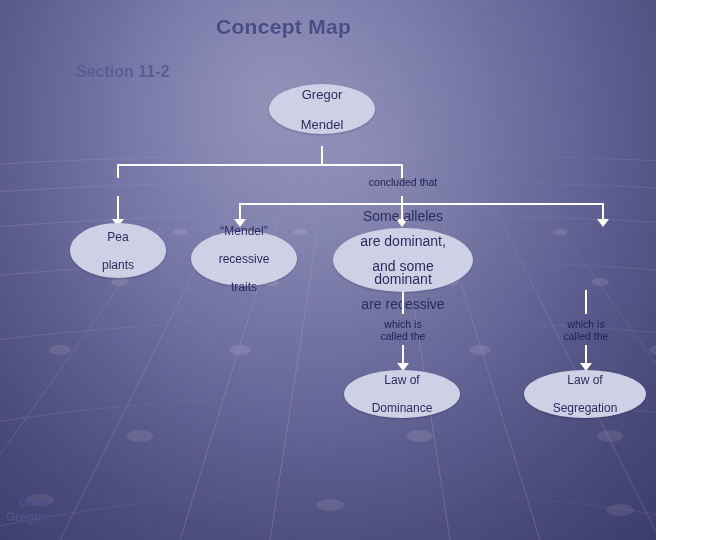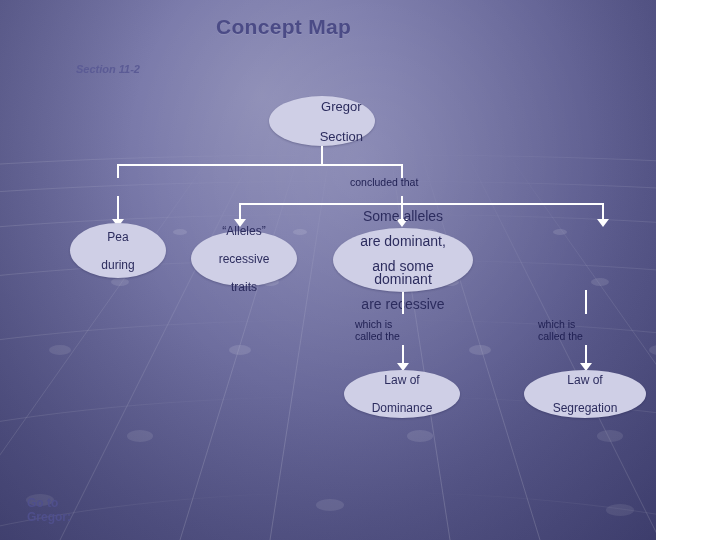--- a/index.html
+++ b/index.html
@@ -37,23 +37,22 @@
     position: absolute;
     color: #4b4b86;
     font-size: 21px;
     font-weight: bold;
     letter-spacing: 0.3px;
     text-shadow: 0 1px 0 rgba(255,255,255,0.10);
   }
   .sec {
     position: absolute;
     color: #5b5b95;
-    font-size: 11px;
+    font-size: 16px;
     font-weight: bold;
-    font-style: italic;
   }
   .goto {
     position: absolute;
     color: #4f4f8c;
     font-size: 12px;
     font-weight: bold;
     line-height: 14px;
   }
 
   
@@ -87,21 +86,21 @@
     width: 0; height: 0;
     border-left: 6px solid transparent;
     border-right: 6px solid transparent;
     border-top: 8px solid #ffffff;
   }
   .lbl {
     position: absolute;
     color: #1f1f52;
     font-size: 10.5px;
     line-height: 12px;
-    text-align: left;
+    text-align: center;
   }
   .lbl.left { text-align: left; }
 </style>
 </head>
 <body>
 
 <div id="stage">
 
   <svg id="grid" viewBox="0 0 720 540" preserveAspectRatio="none">
     <defs>
@@ -152,22 +151,22 @@
       <ellipse cx="40" cy="500" rx="14" ry="6"></ellipse>
       <ellipse cx="330" cy="505" rx="14" ry="6"></ellipse>
       <ellipse cx="620" cy="510" rx="14" ry="6"></ellipse>
     </g>
   </svg>
   <div id="vignette"></div>
 
   <div class="ttl" style="left:216px; top:15px;">Concept Map</div>
   <div class="sec" style="left:76px; top:63px;">Section 11-2</div>
 
-  <div class="node big" style="left:269px; top:96px; width:106px; height:50px;justify-content:flex-end;">
-    <span><span>Gregor</span><br><span>Section</span></span>
+  <div class="node big" style="left:269px; top:84px; width:106px; height:50px;">
+    <span><span>Gregor</span><br><span>Mendel</span></span>
   </div>
 
   <div class="ln" style="left:321px; top:146px; width:2px; height:19px;"></div>
   <div class="ln" style="left:117px; top:164px; width:286px; height:2px;"></div>
   <div class="ln" style="left:117px; top:164px; width:2px; height:14px;"></div>
   <div class="ln" style="left:401px; top:164px; width:2px; height:14px;"></div>
 
   <div class="lbl" style="left:350px; top:176px; width:106px;">
     <span>concluded that</span>
   </div>
@@ -178,25 +177,25 @@
   <div class="ln" style="left:401px; top:196px; width:2px; height:8px;"></div>
   <div class="ln" style="left:239px; top:203px; width:365px; height:2px;"></div>
   <div class="ln" style="left:239px; top:203px; width:2px; height:18px;"></div>
   <div class="arrow" style="left:234px; top:219px;"></div>
   <div class="ln" style="left:401px; top:203px; width:2px; height:18px;"></div>
   <div class="arrow" style="left:396px; top:219px;"></div>
   <div class="ln" style="left:602px; top:203px; width:2px; height:18px;"></div>
   <div class="arrow" style="left:597px; top:219px;"></div>
 
   <div class="node mid" style="left:70px; top:223px; width:96px; height:55px;">
-    <span><span>Pea</span><br><span>during</span></span>
+    <span><span>Pea</span><br><span>plants</span></span>
   </div>
 
   <div class="node mid" style="left:191px; top:231px; width:106px; height:55px;">
-    <span><span>“Alleles”</span><br><span>recessive</span><br><span>traits</span></span>
+    <span><span>“Mendel”</span><br><span>recessive</span><br><span>traits</span></span>
   </div>
 
   <div class="node sml" style="left:333px; top:228px; width:140px; height:64px;">
     <span><span>Some alleles</span><br><span>are dominant,</span><br><span>and some dominant</span><br><span>are recessive</span></span>
   </div>
 
 
   <div class="ln" style="left:402px; top:292px; width:2px; height:22px;"></div>
   <div class="lbl" style="left:355px; top:318px; width:96px;">
     <span>which is</span><br><span>called the</span>
@@ -212,18 +211,18 @@
   <div class="arrow" style="left:580px; top:363px;"></div>
 
   <div class="node mid" style="left:344px; top:370px; width:116px; height:48px;">
     <span><span>Law of</span><br><span>Dominance</span></span>
   </div>
 
   <div class="node mid" style="left:524px; top:370px; width:122px; height:48px;">
     <span><span>Law of</span><br><span>Segregation</span></span>
   </div>
 
-  <div class="goto" style="left:27px; top:496px;">
+  <div class="goto" style="left:6px; top:496px;text-align:right;">
     <span>Go to</span><br>
     <span>Gregor:</span>
   </div>
 
 </div>
 
 </body></html>

